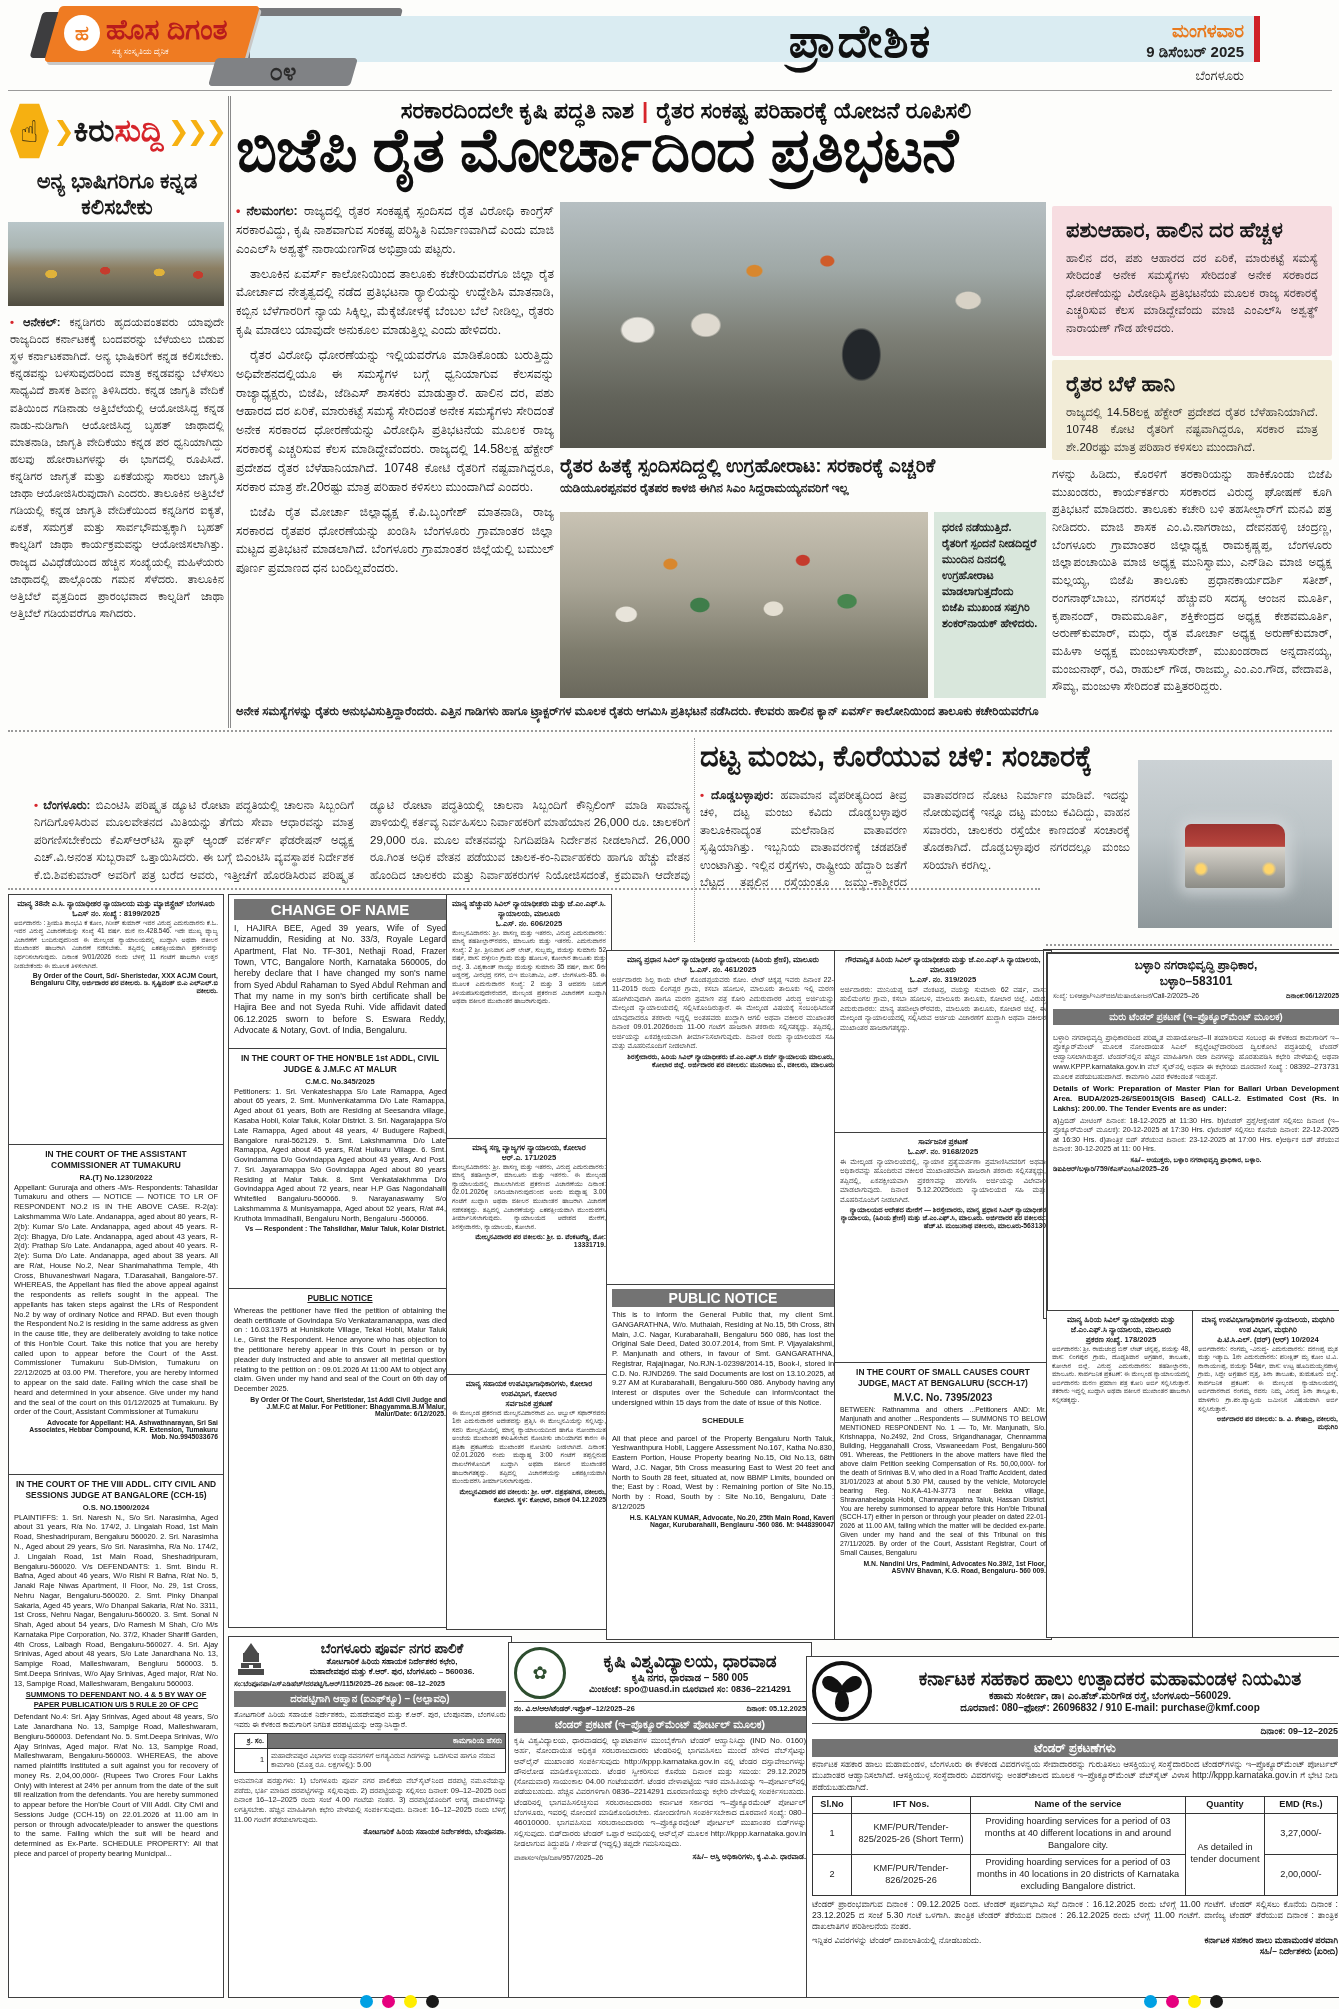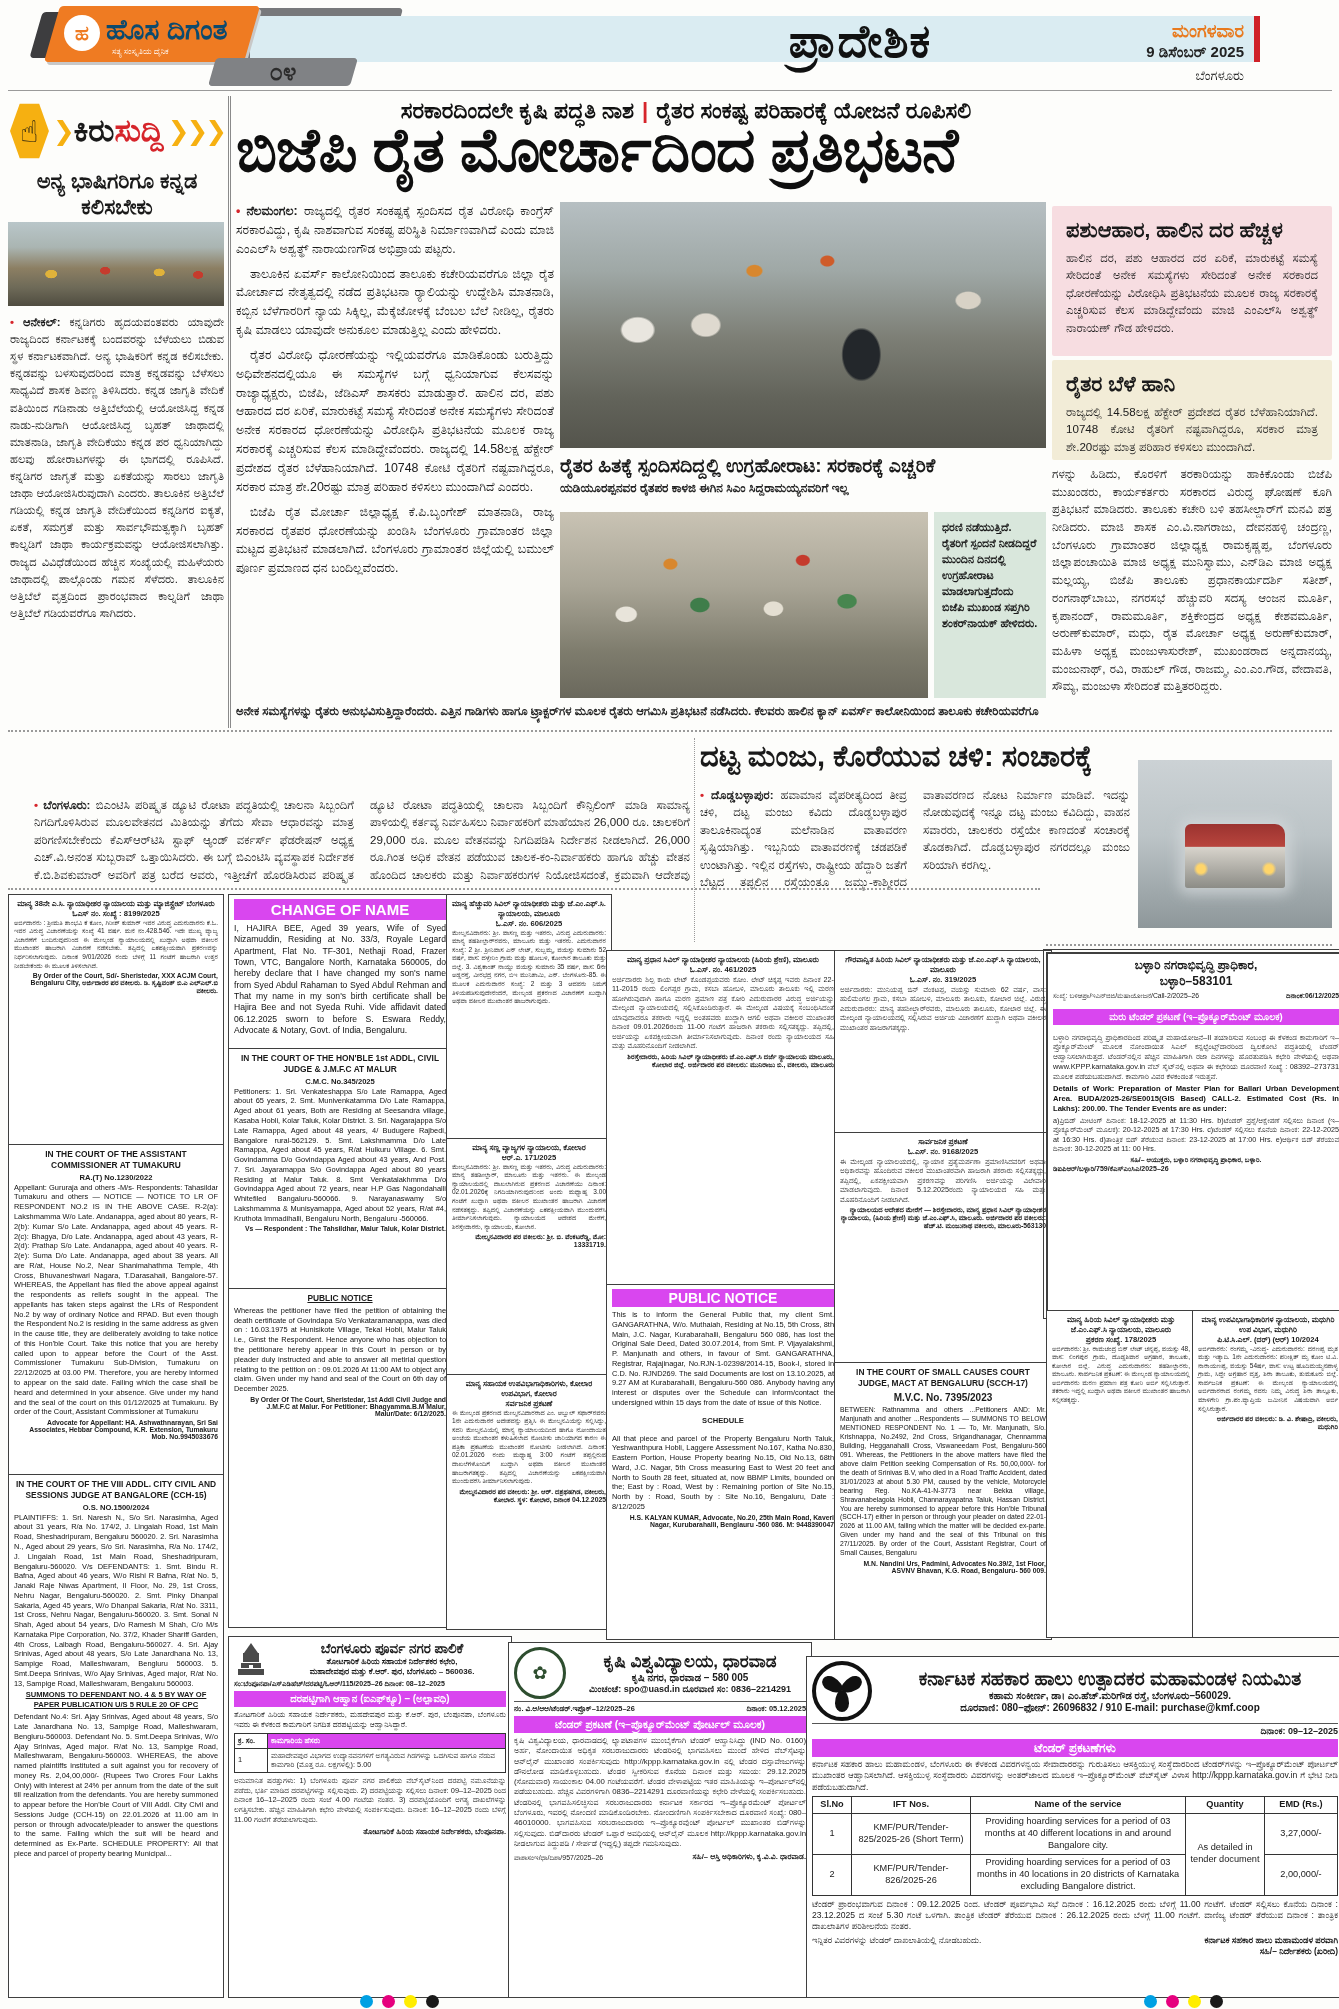--- a/index.html
+++ b/index.html
@@ -78,27 +78,27 @@
   .foghead{font-size:29px;font-weight:900;}
   .cols2{column-count:2;column-gap:16px;}
   .body11{font-size:11.6px;line-height:1.5;}
   
   .nbox{border:1px solid #3f3f3f;background:#fff;padding:4px 5px;overflow:hidden;}
   .nbox .bh{font-weight:800;text-align:center;font-size:8.4px;line-height:1.3;margin-bottom:2px;}
   .nbox .bh2{font-weight:800;text-align:center;font-size:7.6px;line-height:1.3;}
   .tiny{font-size:6.5px;line-height:1.32;text-align:justify;color:#222;}
   .tinyen{font-size:7.4px;line-height:1.32;text-align:justify;color:#111;}
   .sgn{font-size:6.8px;text-align:right;font-weight:700;margin-top:2px;}
-  .blackbar{background:#d946ef;color:#fff;font-weight:900;text-align:center;}
+  .blackbar{background:#737373;color:#fff;font-weight:900;text-align:center;}
   .tenderhead{font-size:12px;font-weight:800;text-align:center;line-height:1.3;}
   .t9{font-size:8.2px;line-height:1.4;}
   table.kmft{border-collapse:collapse;width:100%;font-size:9.2px;line-height:1.3;}
   table.kmft th,table.kmft td{border:1px solid #333;padding:2px 4px;text-align:center;}
   table.bpt{border-collapse:collapse;width:100%;font-size:7.4px;line-height:1.3;}
-  table.bpt th,table.bpt td{border:1px solid #333;padding:2px 3px;text-align:left;}
+  table.bpt th,table.bpt td{border:1px solid #333;padding:2px 3px;text-align:right;}
   .dot{width:13px;height:13px;border-radius:50%;display:inline-block;margin-right:9px;}
   .logo-circ{width:36px;height:36px;border-radius:50%;background:#fff;display:flex;align-items:center;justify-content:center;}
   .seal{width:46px;height:46px;border-radius:50%;border:3px solid #2e4e2f;display:flex;align-items:center;justify-content:center;color:#2e4e2f;font-size:18px;font-weight:900;}
   .kmflogo{width:52px;height:52px;border-radius:50%;border:4px solid #111;position:relative;}
   .kmflogo i{position:absolute;left:50%;top:50%;width:14px;height:22px;background:#111;border-radius:50% 50% 50% 50%/60% 60% 40% 40%;transform-origin:50% 0;}
   .kmflogo i:nth-child(1){transform:translate(-50%,-4%) rotate(0deg);}
   .kmflogo i:nth-child(2){transform:translate(-50%,-4%) rotate(120deg);}
   .kmflogo i:nth-child(3){transform:translate(-50%,-4%) rotate(240deg);}
 </style>
 </head>
@@ -108,21 +108,21 @@
 
   <div class="abs" style="left:0;top:0;width:1339px;height:92px;">
     <div class="abs slab" style="left:36px;top:12px;width:26px;height:46px;background:#3d3d3f;"></div>
     <div class="abs slab" style="left:236px;top:8px;width:160px;height:50px;background:#77787b;"></div>
     <div class="abs blueband" style="left:250px;top:16px;width:1004px;height:46px;"></div>
     <div class="abs redbar" style="left:1254px;top:16px;width:6px;height:46px;"></div>
     <div class="abs slab" style="left:52px;top:6px;width:200px;height:56px;background:#ef7b22;box-shadow:3px 3px 0 #c8c8c8;"></div>
     <div class="abs logo-circ" style="left:64px;top:15px;">
       <span style="color:#ef7b22;font-weight:900;font-size:20px;">ಹ</span>
     </div>
-    <div class="abs" style="left:106px;top:14px;font-size:28px;font-weight:900;color:#0c4a6e;">ಹೊಸ ದಿಗಂತ</div>
+    <div class="abs" style="left:106px;top:14px;font-size:28px;font-weight:900;color:#b91c1c;">ಹೊಸ ದಿಗಂತ</div>
     <div class="abs" style="left:112px;top:47px;font-size:8px;color:#fff;">ಸತ್ಯ ಸಂಸ್ಕೃತಿಯ ದೈನಿಕ</div>
     <div class="abs slab" style="left:212px;top:58px;width:142px;height:28px;background:#808285;"></div>
     <div class="abs ct" style="left:212px;top:58px;width:142px;font-size:24px;font-weight:900;color:#2b2b2b;line-height:28px;">೦೪</div>
     <div class="abs ct sectitle" style="left:560px;top:14px;width:600px;">ಪ್ರಾದೇಶಿಕ</div>
     <div class="abs" style="left:1104px;top:21px;width:140px;text-align:right;color:#e87a1e;font-weight:800;font-size:18px;">ಮಂಗಳವಾರ</div>
     <div class="abs" style="left:1104px;top:43px;width:140px;text-align:right;color:#222;font-weight:700;font-size:15px;">9 ಡಿಸೆಂಬರ್ 2025</div>
     <div class="abs" style="left:1104px;top:68px;width:140px;text-align:right;color:#222;font-size:13px;">ಬೆಂಗಳೂರು</div>
   </div>
   <div class="abs hrule" style="left:8px;top:90px;width:1324px;"></div>
 

